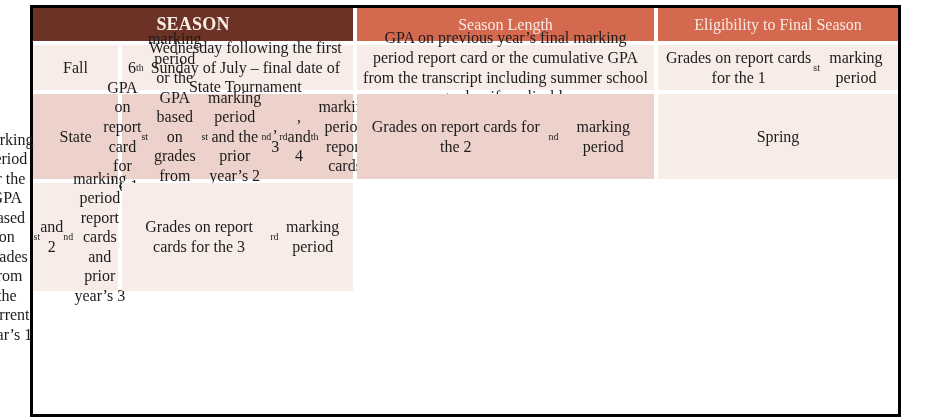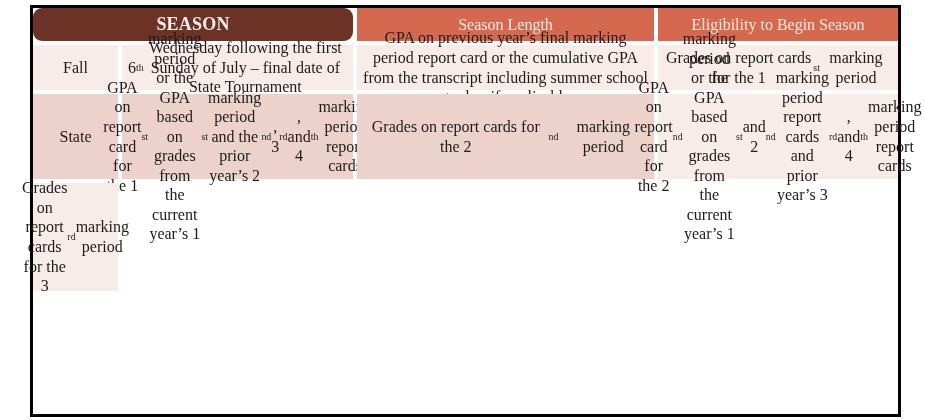--- a/index.html
+++ b/index.html
@@ -40,47 +40,47 @@
     line-height: 0;
     vertical-align: super;
   }
   .hdr-main {
     grid-column: span 2;
     background: var(--header-bg, #6C3226);
     color: var(--header-text, #F8EEE6);
     font-weight: bold;
     font-size: 18px;
     letter-spacing: 0.2px;
-    border-radius: 9px;
   }
   .hdr-sub {
     background: var(--subheader-bg, #D4694F);
     color: var(--subheader-text, #F9E9E1);
     font-size: 16px;
   }
   .row-light { background: var(--row-light, #F8ECE8); }
   .row-medium { background: var(--row-medium, #EDD2CB); }
 </style>
 </head>
 <body>
 
 <div class="page">
   <div class="table-grid">
 
     <div class="cell hdr-main">SEASON</div>
 
     <div class="cell hdr-sub">Season Length</div>
-    <div class="cell hdr-sub">Eligibility to Begin Season</div>
+    <div class="cell hdr-sub">Eligibility to Final Season</div>
 
     <div class="cell row-light">Fall</div>
     <div class="cell row-light">6<sup>th</sup> Wednesday following the first Sunday of July – final date of State Tournament</div>
     <div class="cell row-light">GPA on previous year’s final marking period report card or the cumulative GPA from the transcript including summer school grades, if applicable</div>
     <div class="cell row-light">Grades on report cards for the 1<sup>st</sup> marking period</div>
 
     <div class="cell row-medium">State</div>
     <div class="cell row-medium">GPA on report card for the 1<sup>st</sup> marking period or the GPA based on grades from the current year’s 1<sup>st</sup> marking period and the prior year’s 2<sup>nd</sup>, 3<sup>rd</sup>, and 4<sup>th</sup> marking period report cards</div>
     <div class="cell row-medium">Grades on report cards for the 2<sup>nd</sup> marking period</div>
 
+    <div class="cell row-light">Spring</div>
     <div class="cell row-light">GPA on report card for the 2<sup>nd</sup> marking period or the GPA based on grades from the current year’s 1<sup>st</sup> and 2<sup>nd</sup> marking period report cards and prior year’s 3<sup>rd</sup>, and 4<sup>th</sup> marking period report cards</div>
     <div class="cell row-light">Grades on report cards for the 3<sup>rd</sup> marking period</div>
 
   </div>
 </div>
 
 </body></html>

